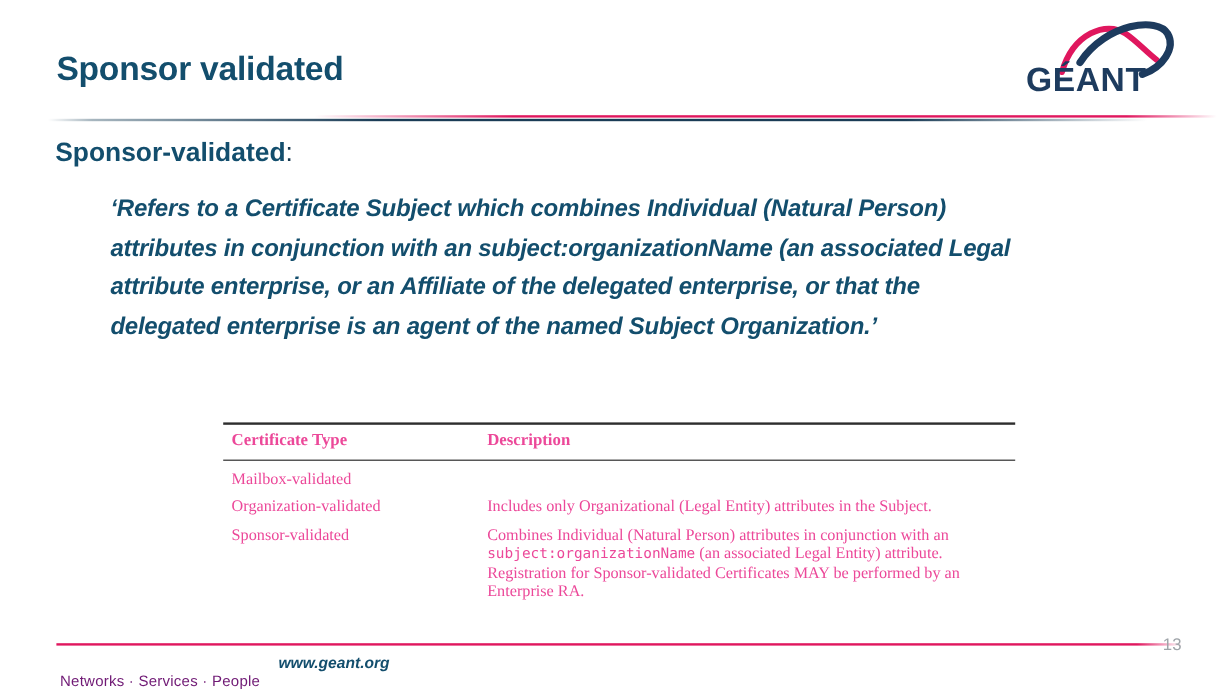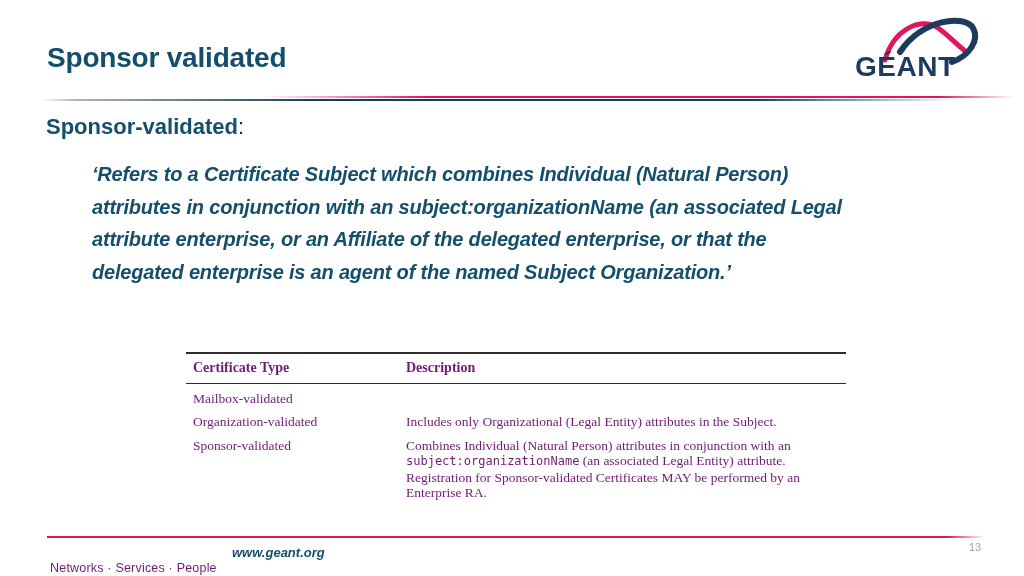--- a/index.html
+++ b/index.html
@@ -34,21 +34,21 @@
   }
   .section-heading .colon { font-weight:normal; color:#16384f; }
   .quote {
     position:absolute; left:92px; top:158px;
     font-size:20px; font-weight:bold; font-style:italic;
     color:#134e6d; line-height:32.5px; letter-spacing:-0.2px; white-space:nowrap;
   }
   
   .cert-table {
     position:absolute; left:186px; top:352px; width:660px;
-    font-family:"Liberation Serif", serif; color:#701a75;
+    font-family:"Liberation Serif", serif; color:#ec4899;
     font-size:13.5px; line-height:15.5px;
     border-top:2px solid #2e2e2e;
   }
   .cert-table .thead {
     display:grid; grid-template-columns:213px 1fr;
     padding:6px 0 7px 7px; border-bottom:1.5px solid #2e2e2e;
     font-weight:600; font-size:14px;
   }
   .cert-table .trow {
     display:grid; grid-template-columns:213px 1fr;
@@ -63,22 +63,22 @@
   }
   .footer-tagline {
     position:absolute; left:50px; top:561px;
     font-size:12.5px; color:#701a75; letter-spacing:0.2px;
   }
   .footer-url {
     position:absolute; left:200px; top:545px;
     font-size:13px; font-style:italic; font-weight:bold; color:#134e6d;padding-left:32px;
   }
   .page-number {
-    position:absolute; left:969px; top:541px;
-    font-size:11px; color:#9fa4a9;
+    position:absolute; left:969px; top:529px;
+    font-size:14px; color:#9fa4a9;
   }
 </style>
 </head>
 <body>
 
 <div class="slide-title">Sponsor validated</div>
 
 <div>
   <svg class="logo-swoosh" width="115" height="58" viewBox="0 0 115 58" aria-hidden="true">
     <path d="M 8,47 C 17,15 45,4 61,15 C 70,21 78,30 87,37" fill="none" stroke="#e0175e" stroke-width="5" stroke-linecap="round"></path>

